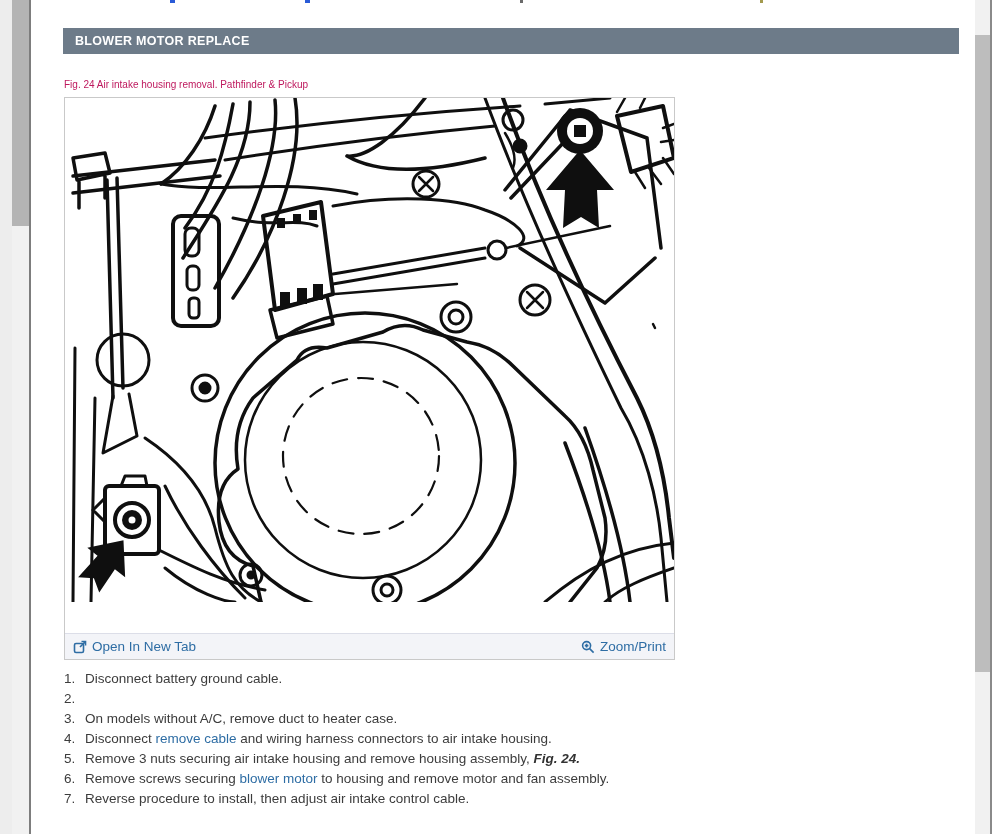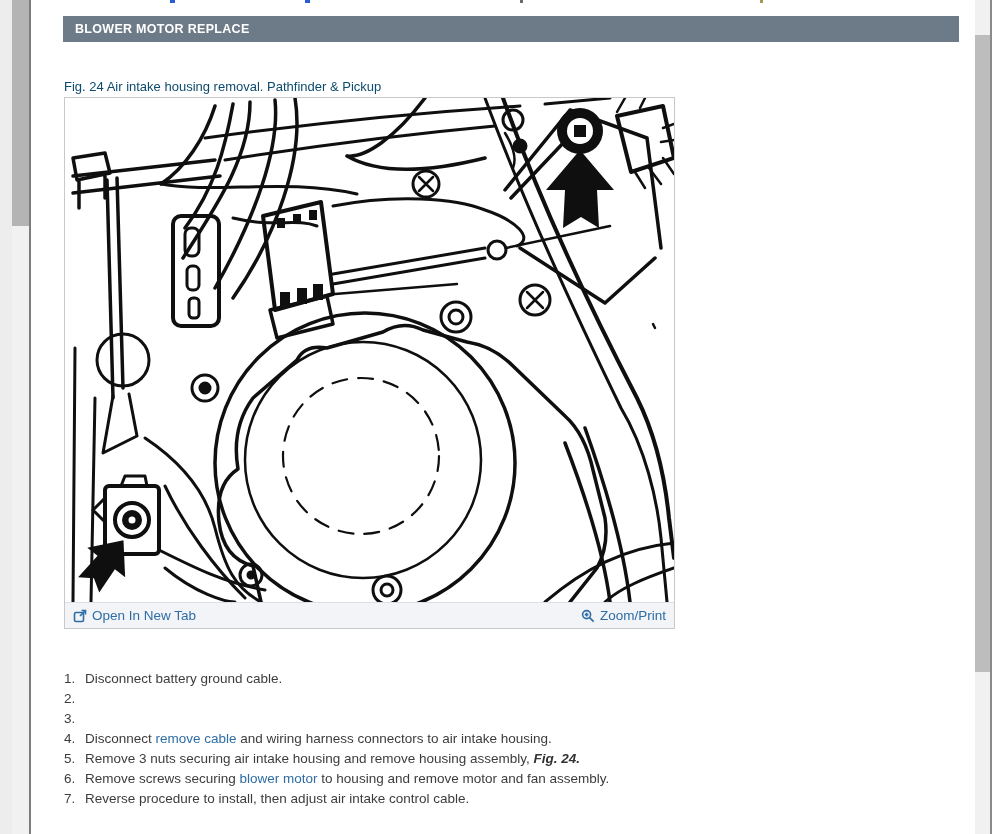--- a/index.html
+++ b/index.html
@@ -14,31 +14,31 @@
   .left-track{position:absolute;left:12px;top:0;width:17px;height:834px;background:#f1f1f1;}
   .left-thumb{position:absolute;left:12px;top:0;width:17px;height:226px;background:#b4b4b4;}
   
   .right-track{position:absolute;left:975px;top:0;width:15px;height:834px;background:#f1f1f1;}
   .right-thumb{position:absolute;left:975px;top:35px;width:15px;height:637px;background:#bdbdbd;}
   .right-edge{position:absolute;left:990px;top:0;width:2px;height:834px;background:#8a8a8a;}
   
   .frag{position:absolute;top:0;height:3px;}
   
   .section-bar{
-    position:absolute;left:63px;top:16px;width:896px;height:26px;box-sizing:border-box;
+    position:absolute;left:63px;top:28px;width:896px;height:26px;box-sizing:border-box;
     background:var(--header-bg);color:#fff;font-size:12.5px;font-weight:bold;
     line-height:26px;padding-left:12px;letter-spacing:.3px;
   }
   
-  .fig-caption{position:absolute;left:64px;top:79px;font-size:13px;color:#0c4a6e;}
+  .fig-caption{position:absolute;left:64px;top:79px;font-size:10px;color:#be185d;}
   .figure{position:absolute;left:64px;top:97px;width:609px;border:1px solid #c9c9c9;background:#fff;}
   .fig-art{display:block;width:609px;height:504px;}
   .fig-footer{
     height:25px;display:flex;justify-content:space-between;align-items:center;
-    padding:0 8px;background:#f3f4f8;border-top:1px solid #dcdee8;
+    padding:0 8px;background:#f3f4f8;border-top:1px solid #dcdee8;margin-top:31px;
   }
   .fig-link{display:flex;align-items:center;gap:5px;color:var(--link);font-size:13.5px;text-decoration:none;cursor:pointer;}
   .fig-link svg{display:block;}
   
   .steps{position:absolute;left:64px;top:669px;margin:0;padding:0;list-style:none;font-size:13.5px;color:#3c3c3c;}
   .steps li{display:flex;line-height:20px;}
   .steps .num{width:21px;flex:0 0 21px;}
   .steps a{color:var(--link);text-decoration:none;cursor:pointer;}
   .steps b{color:#333;font-style:italic;}
 </style>
@@ -173,20 +173,21 @@
 <ol class="steps">
     <li>
       <span class="num">1.</span>
       <span><span>Disconnect battery ground cable.</span></span>
     </li>
     <li>
       <span class="num">2.</span>
     </li>
     <li>
       <span class="num">3.</span>
+      <span><span>On models without A/C, remove duct to heater case.</span></span>
     </li>
     <li>
       <span class="num">4.</span>
       <span><span>Disconnect </span><a>remove cable</a><span> and wiring harness connectors to air intake housing.</span></span>
     </li>
     <li>
       <span class="num">5.</span>
       <span><span>Remove 3 nuts securing air intake housing and remove housing assembly, </span><b>Fig. 24.</b></span>
     </li>
     <li>

